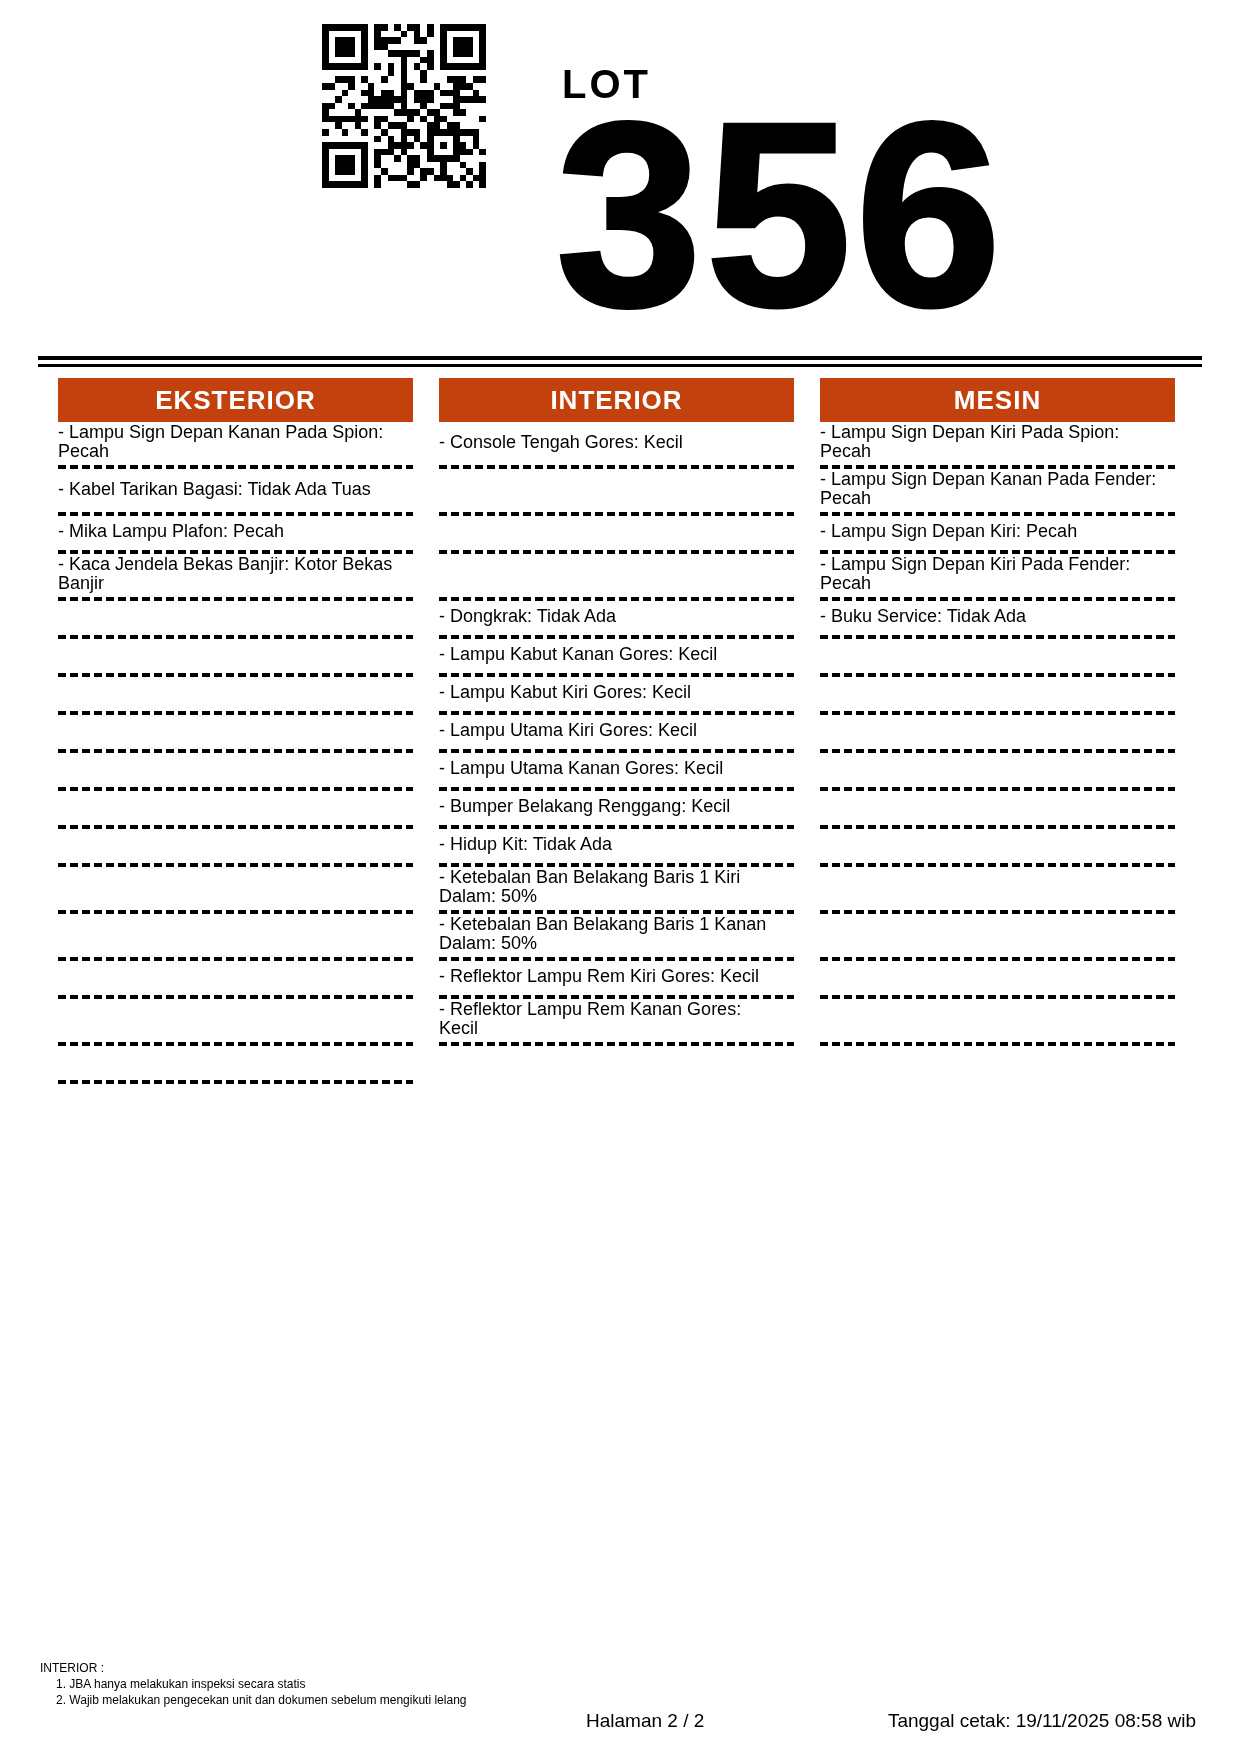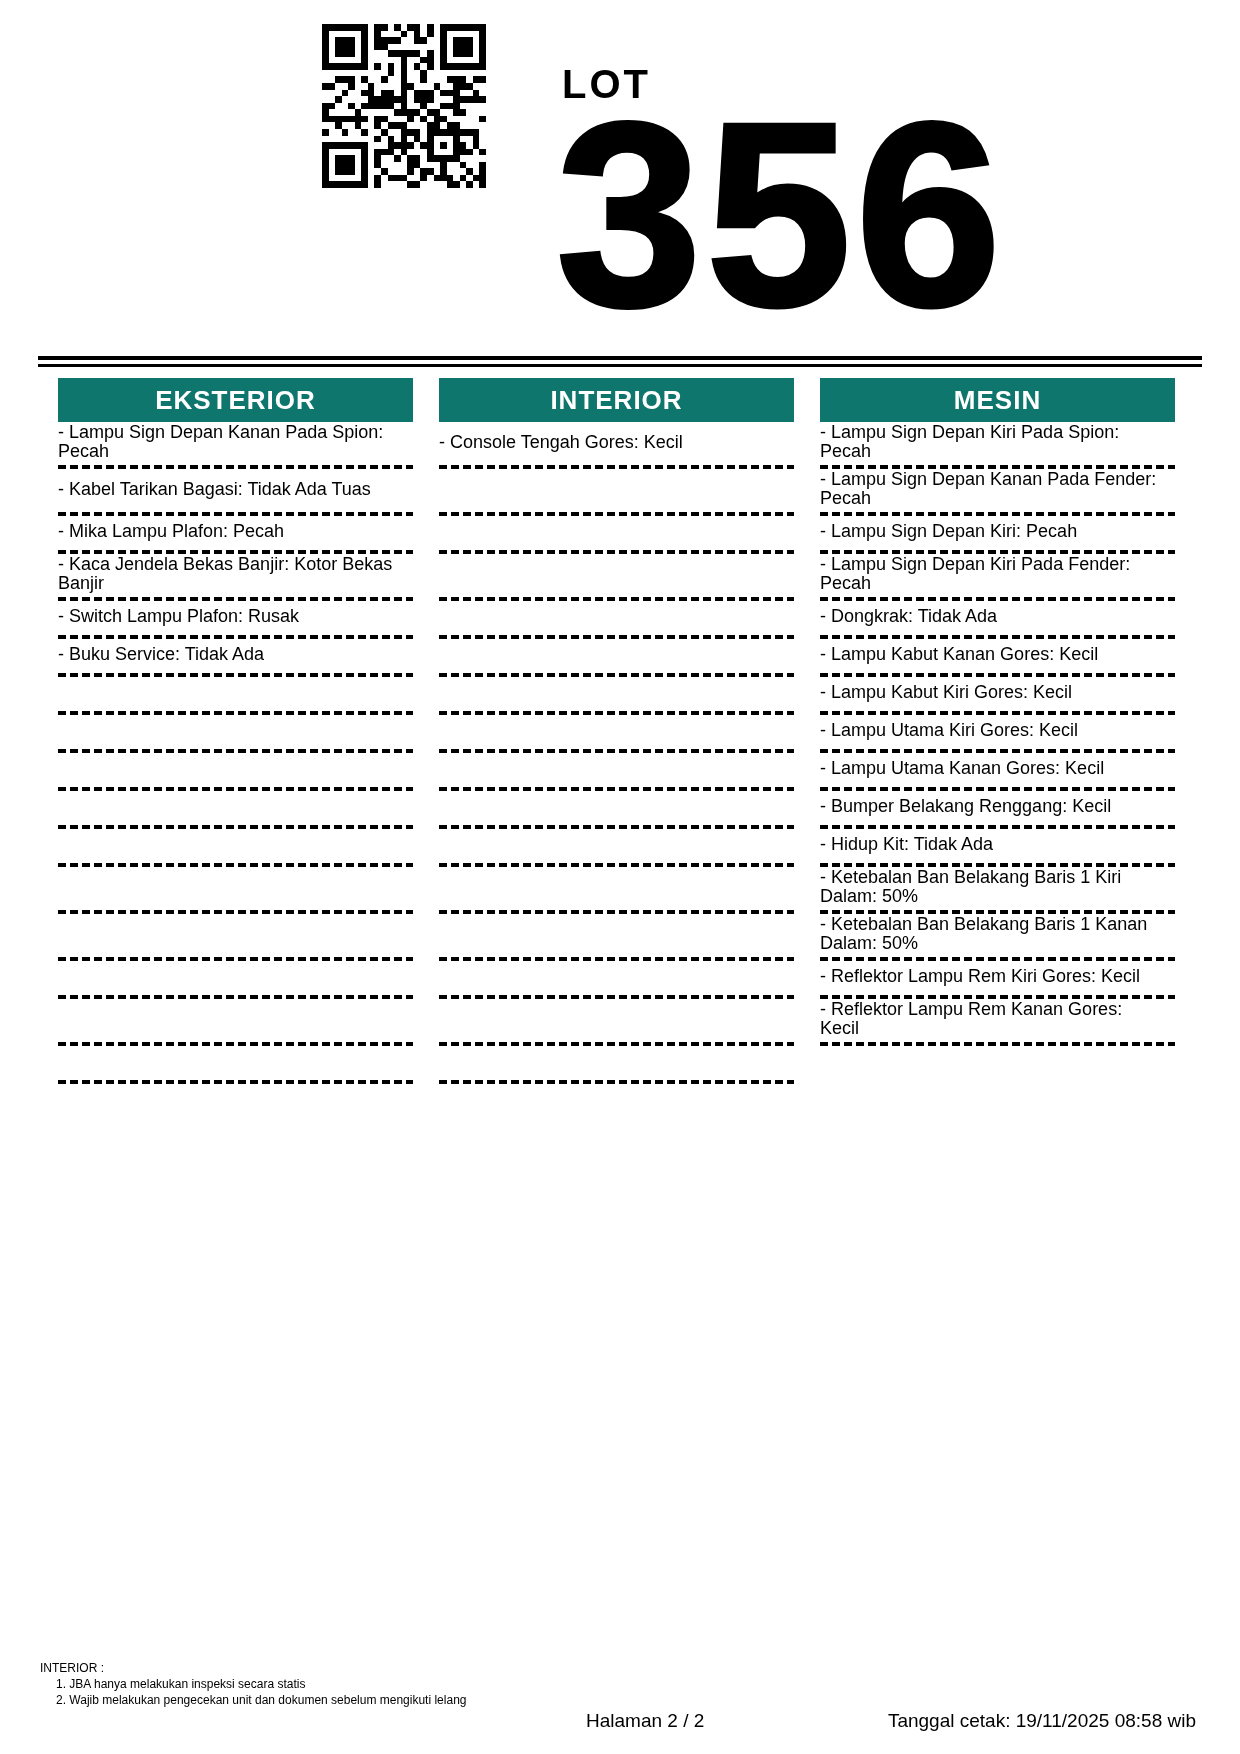--- a/index.html
+++ b/index.html
@@ -22,21 +22,21 @@
   .venue{position:absolute;left:40px;top:258px;font-size:18px;line-height:27px;}
   .rule{
     position:absolute;left:38px;top:356px;width:1164px;height:4px;
     border-top:4px solid #000;border-bottom:3px solid #000;
   }
   .grid{
     position:absolute;left:58px;top:378px;
     display:grid;grid-template-columns:repeat(3,355px);column-gap:26px;
   }
   .colhead{
-    background:#0f766e;color:#fff;height:44px;
+    background:#c2410c;color:#fff;height:44px;
     display:flex;align-items:center;justify-content:center;
     font-size:26px;font-weight:bold;letter-spacing:1px;
   }
   .cell{
     position:relative;box-sizing:border-box;min-height:38px;
     display:flex;align-items:center;
     padding:1px 2px 8px 0;
     font-size:18px;line-height:19px;white-space:pre-line;
   }
   .cell::after{
@@ -80,21 +80,20 @@
       <div class="cell">- Lampu Sign Depan Kanan Pada Fender:
 Pecah</div>
       <div class="cell">- Mika Lampu Plafon: Pecah</div>
       <div class="cell"></div>
       <div class="cell">- Lampu Sign Depan Kiri: Pecah</div>
       <div class="cell">- Kaca Jendela Bekas Banjir: Kotor Bekas
 Banjir</div>
       <div class="cell"></div>
       <div class="cell">- Lampu Sign Depan Kiri Pada Fender:
 Pecah</div>
-      <div class="cell">- Switch Lampu Plafon: Rusak</div>
       <div class="cell"></div>
       <div class="cell">- Dongkrak: Tidak Ada</div>
       <div class="cell">- Buku Service: Tidak Ada</div>
       <div class="cell"></div>
       <div class="cell">- Lampu Kabut Kanan Gores: Kecil</div>
       <div class="cell"></div>
       <div class="cell"></div>
       <div class="cell">- Lampu Kabut Kiri Gores: Kecil</div>
       <div class="cell"></div>
       <div class="cell"></div>

